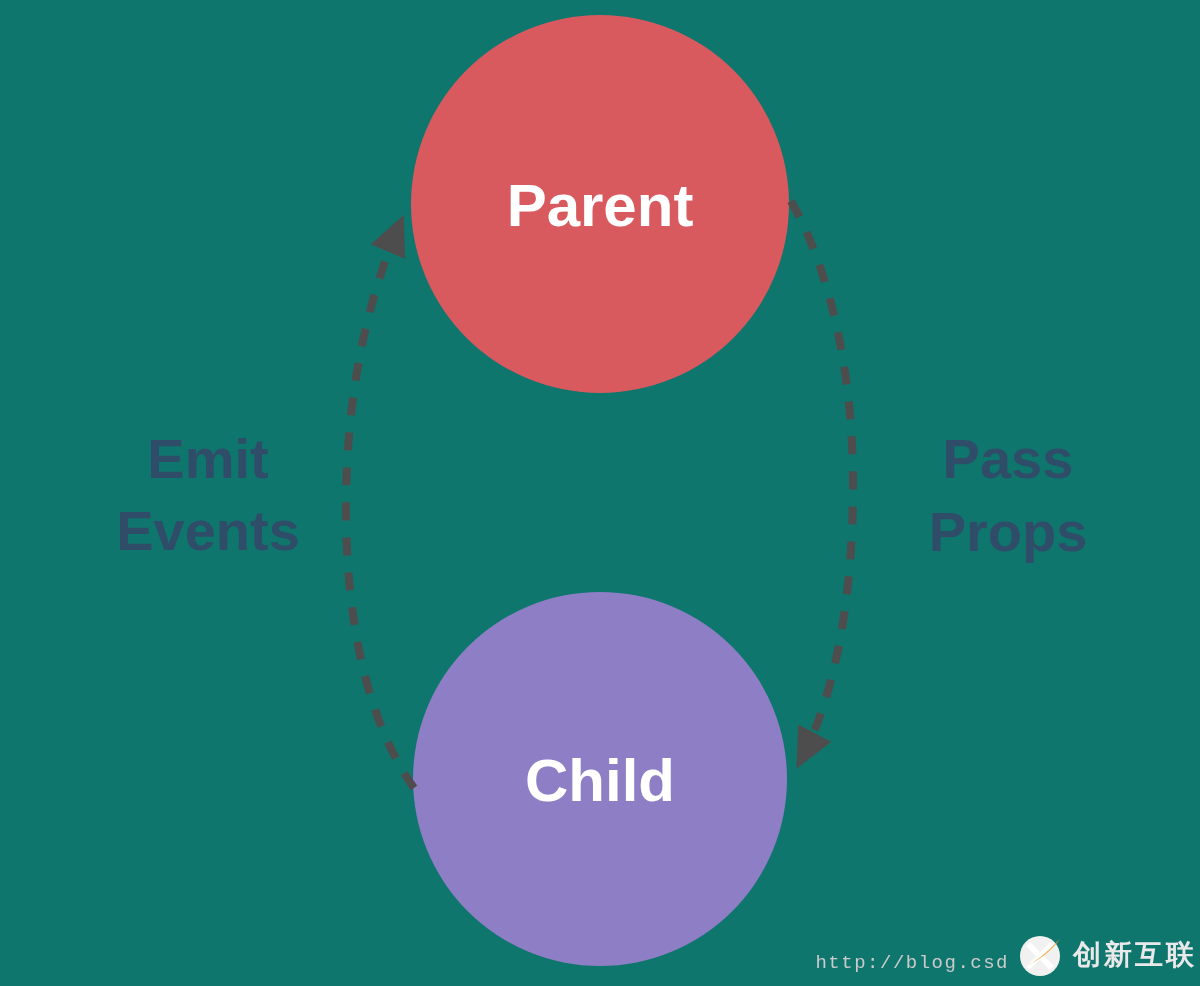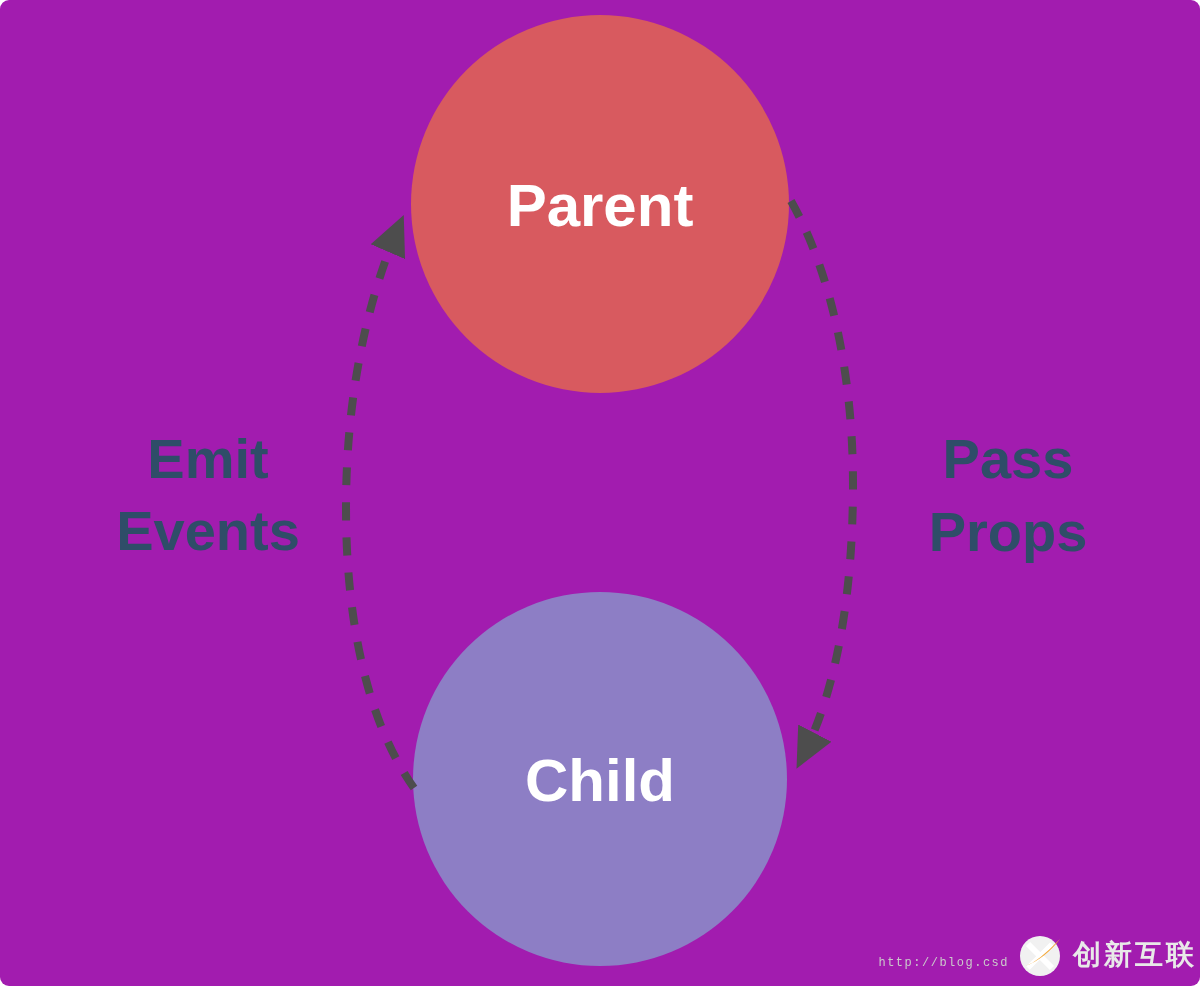--- a/index.html
+++ b/index.html
@@ -5,23 +5,22 @@
   html, body {
     margin: 0;
     padding: 0;
     background: #ffffff;
     font-family: "Liberation Sans", sans-serif;
   }
   .stage {
     position: relative;
     width: 1200px;
     height: 986px;
-    background: #a21caf;
+    background: #0f766e;
     overflow: hidden;
-    border-radius: 9px;
   }
   .diagram-svg {
     position: absolute;
     top: 0;
     left: 0;
     display: block;
   }
   .node-label {
     font-family: "Liberation Sans", sans-serif;
     font-weight: 700;
@@ -44,21 +43,21 @@
   .watermark {
     position: absolute;
     right: 3px;
     bottom: 8px;
     display: flex;
     align-items: center;
     gap: 9px;
   }
   .wm-url {
     font-family: "Liberation Mono", monospace;
-    font-size: 12px;
+    font-size: 19px;
     letter-spacing: 1.5px;
     color: #cbcbcb;
     margin-top: 16px;
   }
   .wm-brand {
     font-family: "Liberation Sans", sans-serif;
     font-weight: 700;
     font-size: 28px;
     letter-spacing: 3px;
     color: #e9e9e9;

